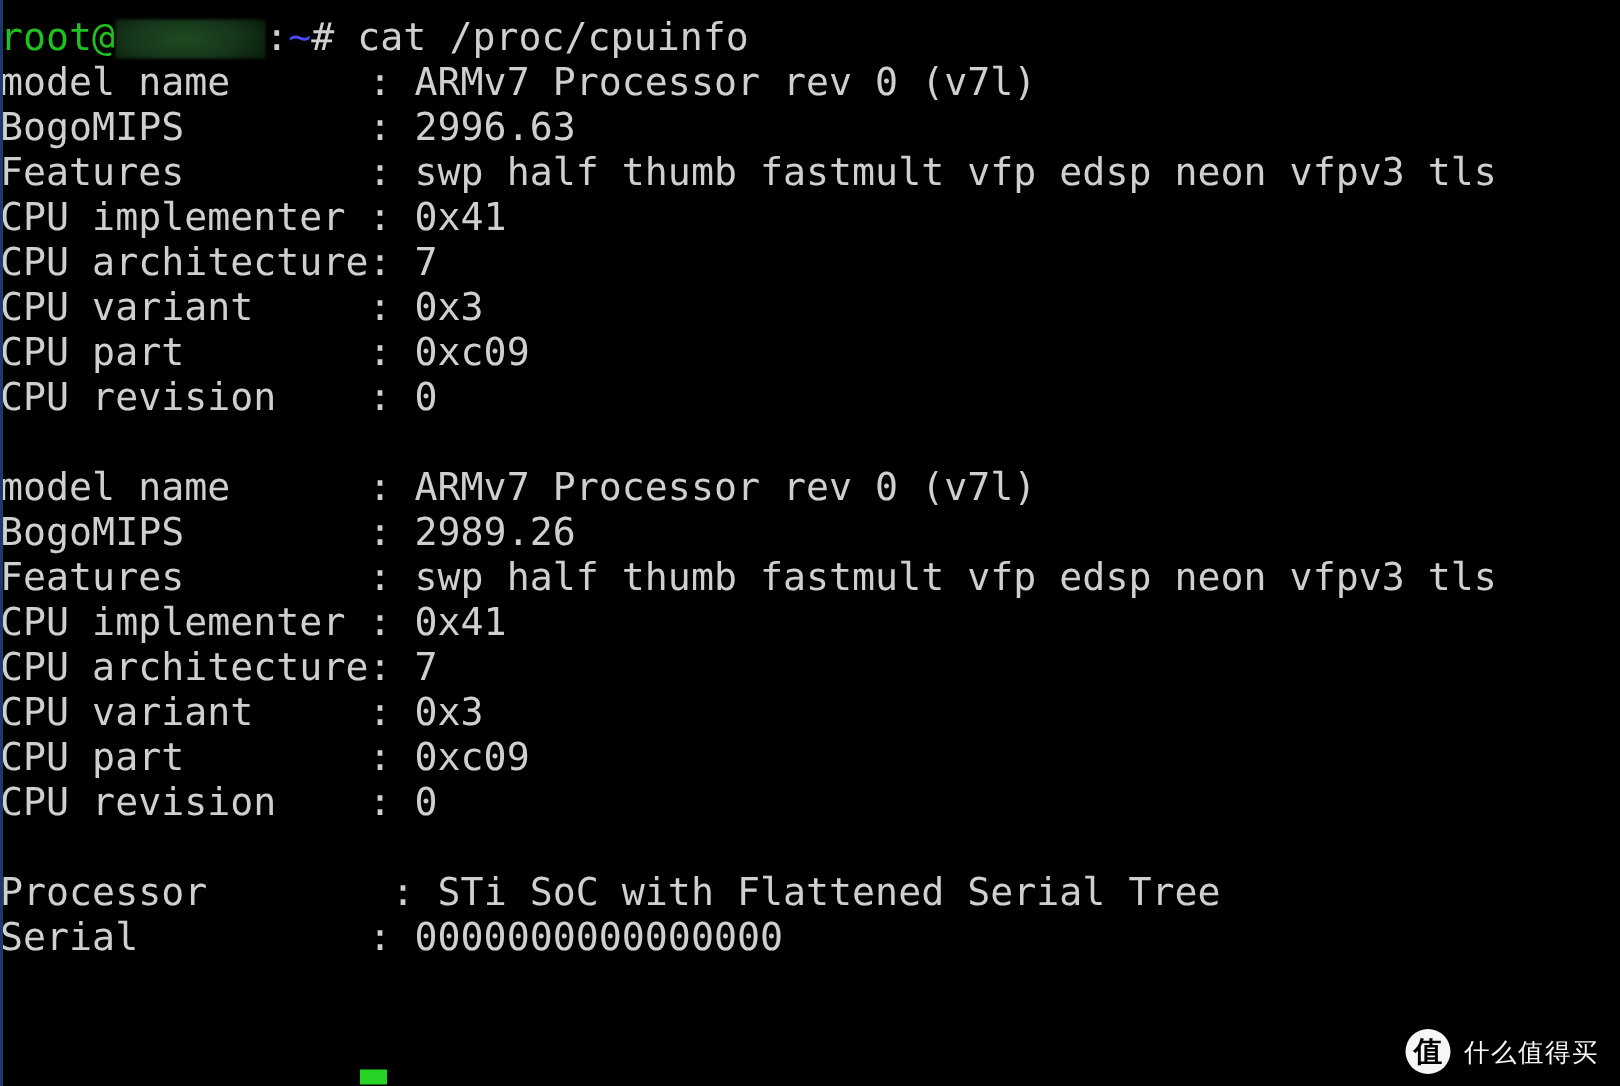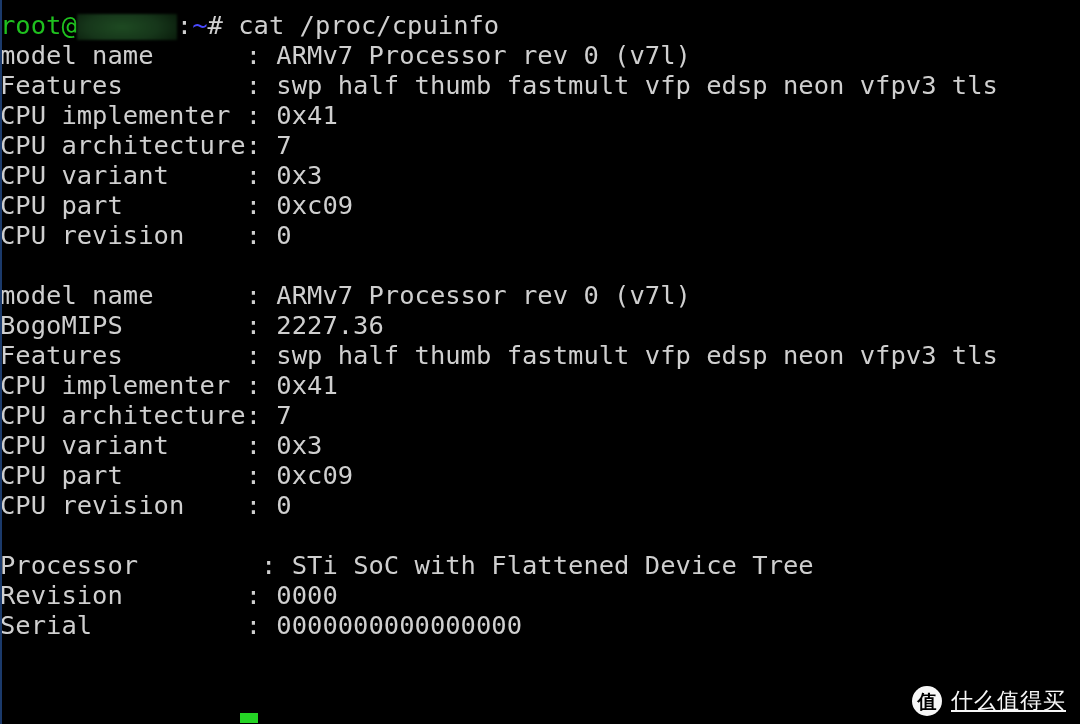--- a/index.html
+++ b/index.html
@@ -106,58 +106,57 @@
     align-items: center;
     justify-content: center;
     font-family: "DejaVu Sans", "Liberation Sans", sans-serif;
     font-size: 19px;
     font-weight: bold;
     line-height: 1;
   }
   #watermark .wm-text {
     color: #ffffff;
     font-family: "DejaVu Sans", "Liberation Sans", sans-serif;
-    font-size: 22px;
+    font-size: 17px;
     letter-spacing: 1px;
     white-space: nowrap;
-    text-decoration: underline;
   }
 </style>
 </head>
 <body>
 
 <div id="left-border"></div>
 
 <div id="terminal">
 
   <div class="row first"><span class="seg c-green">root@</span><span class="redacted"></span><span class="seg c-plain">:</span><span class="seg c-blue">~</span><span class="seg c-plain">#</span><span class="seg c-plain"> cat /proc/cpuinfo</span></div>
 
   <div class="row"><span class="seg">model name      </span><span class="seg">: </span><span class="seg">ARMv7 Processor rev 0 (v7l)</span></div>
+  <div class="row"><span class="seg">BogoMIPS        </span><span class="seg">: </span><span class="seg">2996.63</span></div>
   <div class="row"><span class="seg">Features        </span><span class="seg">: </span><span class="seg">swp half thumb fastmult vfp edsp neon vfpv3 tls</span></div>
   <div class="row"><span class="seg">CPU implementer </span><span class="seg">: </span><span class="seg">0x41</span></div>
   <div class="row"><span class="seg">CPU architecture</span><span class="seg">: </span><span class="seg">7</span></div>
   <div class="row"><span class="seg">CPU variant     </span><span class="seg">: </span><span class="seg">0x3</span></div>
   <div class="row"><span class="seg">CPU part        </span><span class="seg">: </span><span class="seg">0xc09</span></div>
   <div class="row"><span class="seg">CPU revision    </span><span class="seg">: </span><span class="seg">0</span></div>
 
   <div class="row blank"></div>
 
   <div class="row"><span class="seg">model name      </span><span class="seg">: </span><span class="seg">ARMv7 Processor rev 0 (v7l)</span></div>
-  <div class="row"><span class="seg">BogoMIPS        </span><span class="seg">: </span><span class="seg">2227.36</span></div>
+  <div class="row"><span class="seg">BogoMIPS        </span><span class="seg">: </span><span class="seg">2989.26</span></div>
   <div class="row"><span class="seg">Features        </span><span class="seg">: </span><span class="seg">swp half thumb fastmult vfp edsp neon vfpv3 tls</span></div>
   <div class="row"><span class="seg">CPU implementer </span><span class="seg">: </span><span class="seg">0x41</span></div>
   <div class="row"><span class="seg">CPU architecture</span><span class="seg">: </span><span class="seg">7</span></div>
   <div class="row"><span class="seg">CPU variant     </span><span class="seg">: </span><span class="seg">0x3</span></div>
   <div class="row"><span class="seg">CPU part        </span><span class="seg">: </span><span class="seg">0xc09</span></div>
   <div class="row"><span class="seg">CPU revision    </span><span class="seg">: </span><span class="seg">0</span></div>
 
   <div class="row blank"></div>
 
-  <div class="row"><span class="seg">Processor        </span><span class="seg">: </span><span class="seg">STi SoC with Flattened Device Tree</span></div>
-  <div class="row"><span class="seg">Revision        </span><span class="seg">: </span><span class="seg">0000</span></div>
+  <div class="row"><span class="seg">Processor        </span><span class="seg">: </span><span class="seg">STi SoC with Flattened Serial Tree</span></div>
   <div class="row"><span class="seg">Serial          </span><span class="seg">: </span><span class="seg">0000000000000000</span></div>
 
 </div>
 
 <div id="cursor"></div>
 
 <div id="watermark">
   <div class="wm-logo">值</div>
   <div class="wm-text">什么值得买</div>
 </div>

